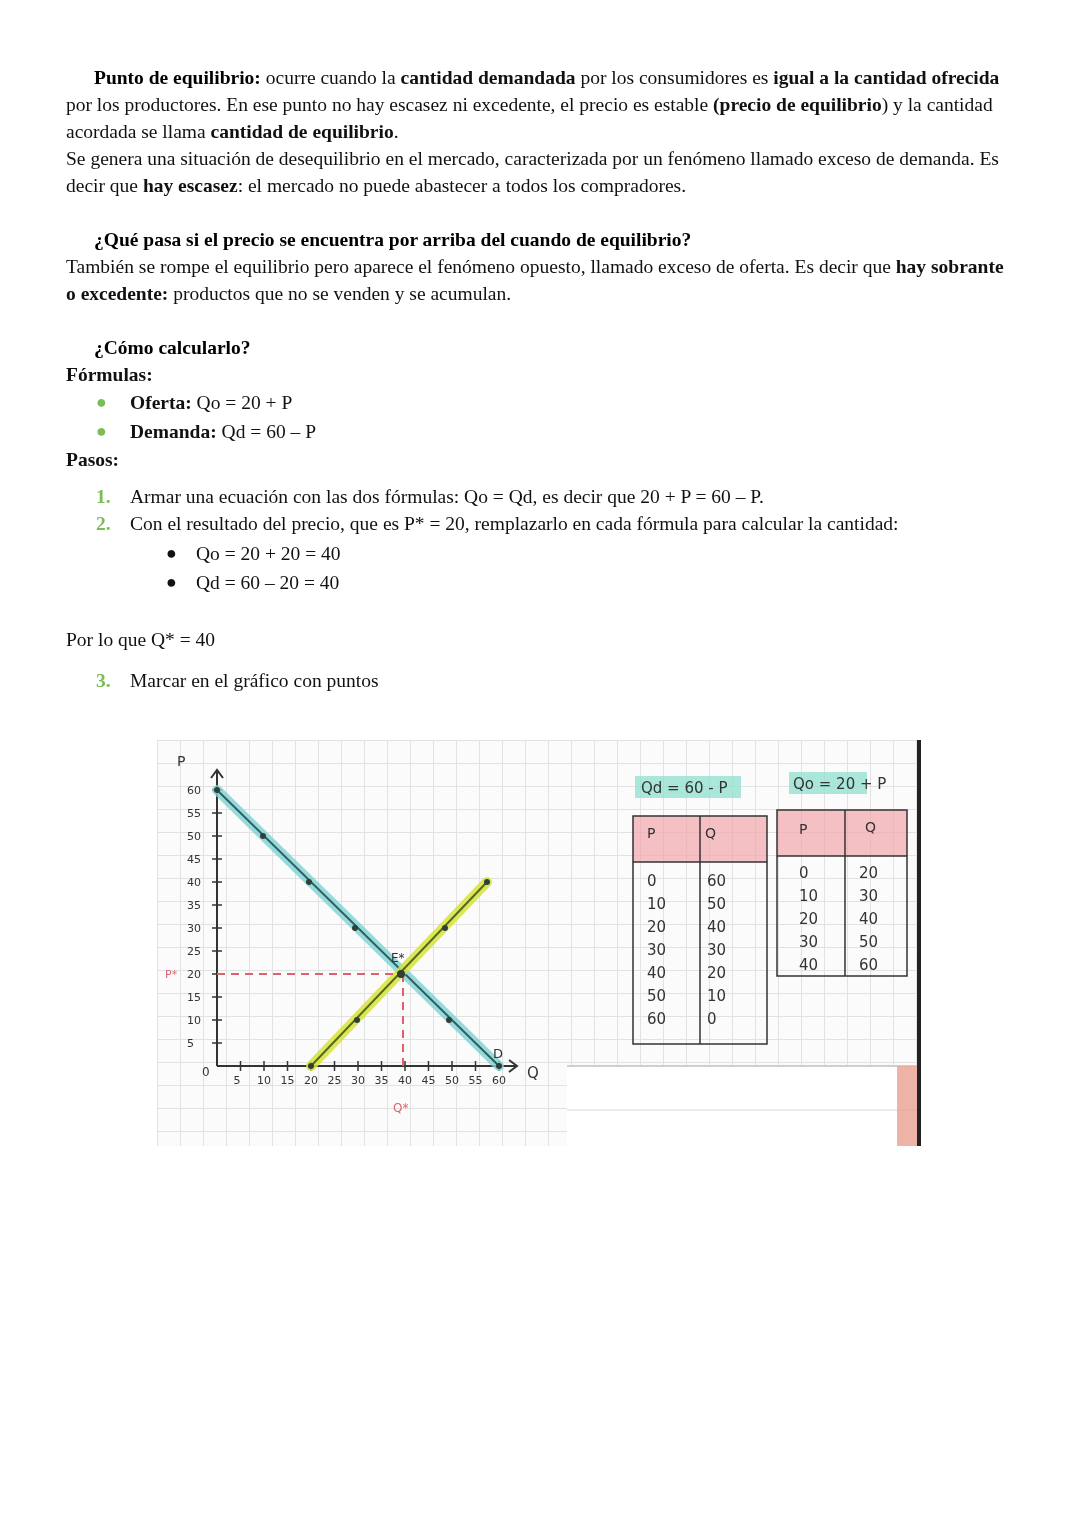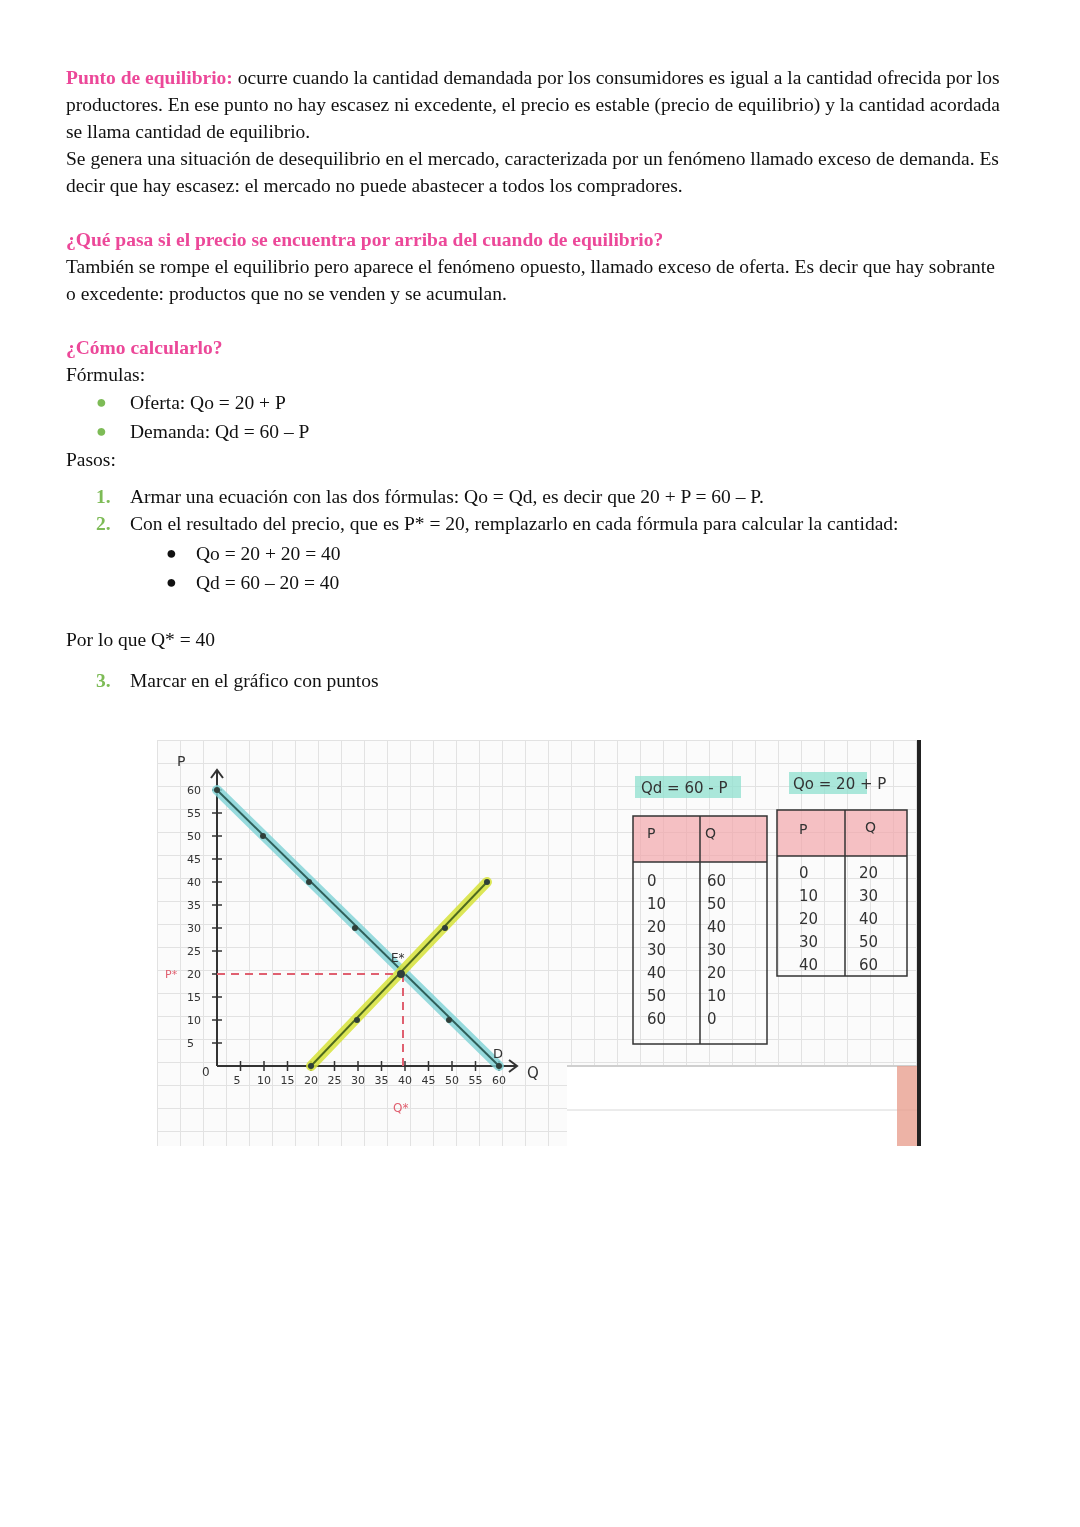--- a/index.html
+++ b/index.html
@@ -1,20 +1,20 @@
 <!DOCTYPE html>
 <html><head>
 <meta charset="utf-8">
 <style>
   html, body { margin: 0; padding: 0; background: #ffffff; }
   body { width: 1080px; height: 1527px; position: relative; overflow: hidden;
          font-family: "Liberation Serif", "DejaVu Serif", serif; color: #111; }
   .page { position: absolute; left: 66px; top: 64px; width: 940px; font-size: 19.5px; line-height: 27px; }
-  .green { color: #ec4899; font-weight: bold; }
-  b { font-weight: normal; }
+  .green { color: #000000; font-weight: bold; margin-left: 28px; }
+  b { font-weight: bold; }
   p { margin: 0; }
   .mt-sm { margin-top: 10px; }
   .mt-md { margin-top: 27px; }
   ul.bul { list-style: none; margin: 0; padding: 0 0 0 30px; }
   ul.bul li { position: relative; padding-left: 34px; line-height: 29px; }
   ul.bul li .dot { position: absolute; left: 0; top: 0; color: #7dbb56; font-size: 18px; }
   ol.steps { list-style: none; margin: 10px 0 0 0; padding: 0 0 0 30px; }
   ol.steps li { position: relative; padding-left: 34px; line-height: 27px; }
   ol.steps li .num { position: absolute; left: 0; top: 0; color: #7dbb56; font-weight: bold; }
   ul.sub { list-style: none; margin: 2px 0 0 0; padding: 0 0 0 36px; }

